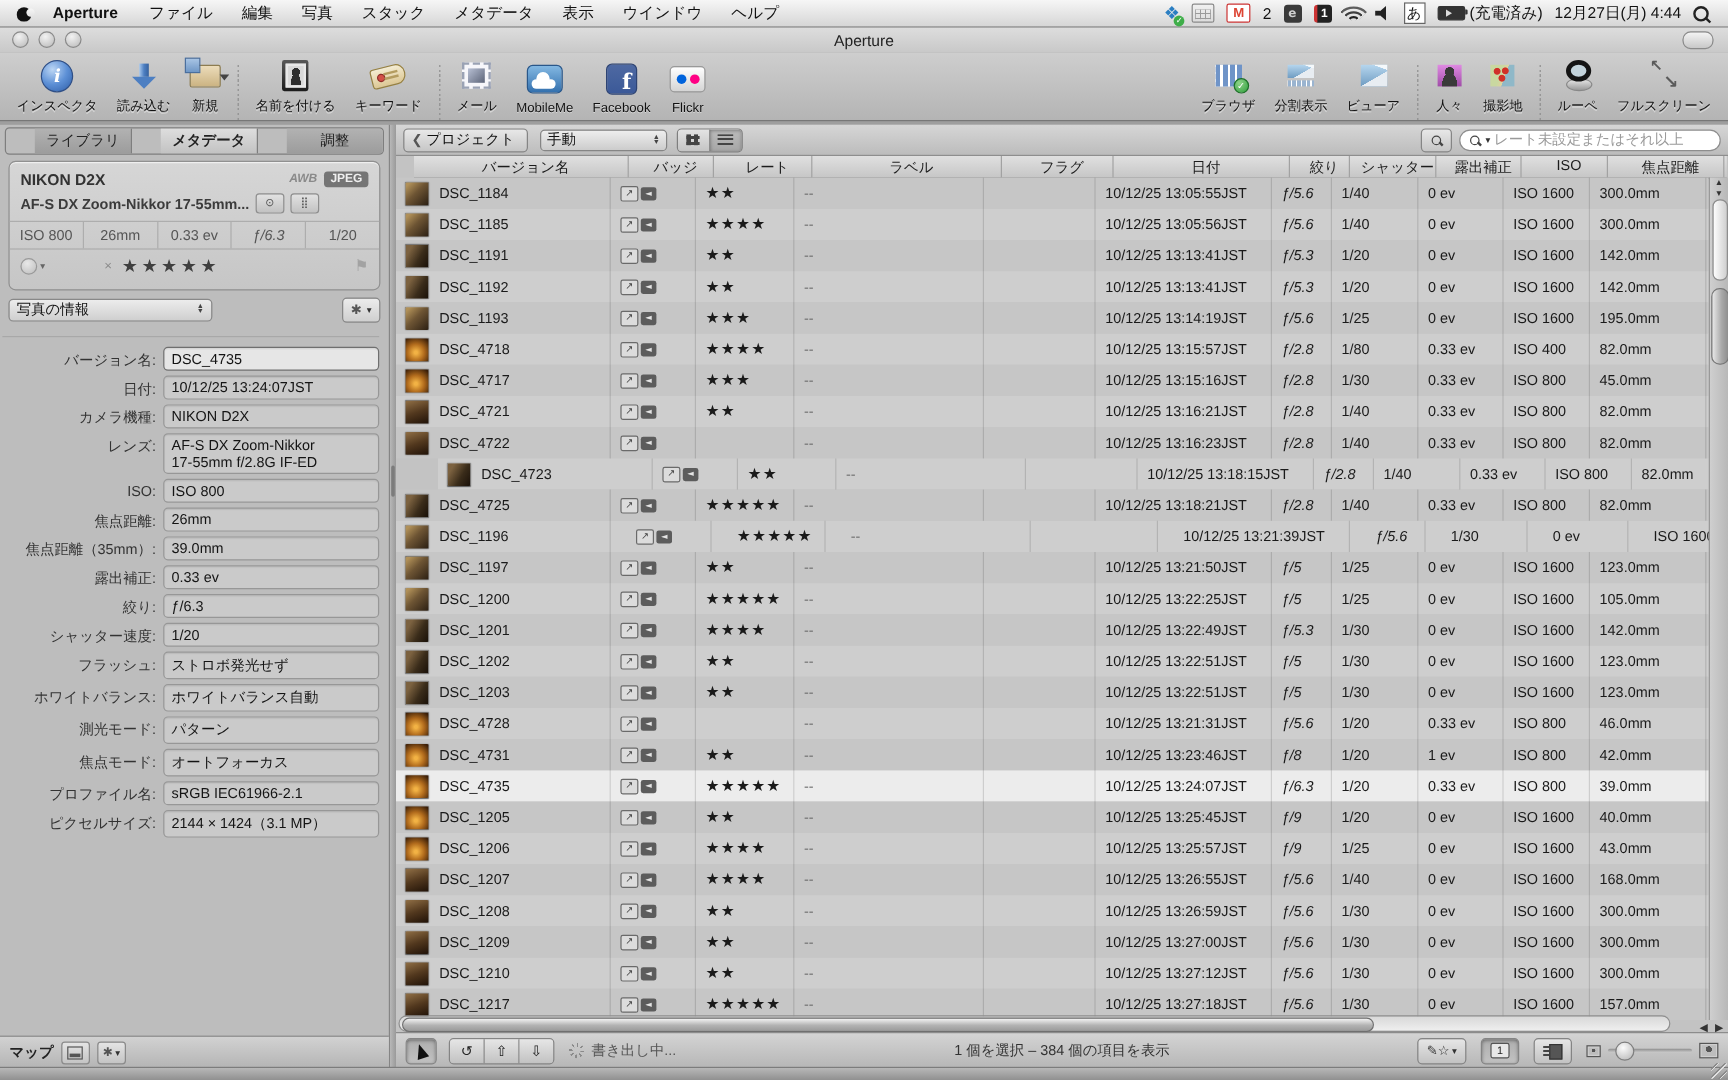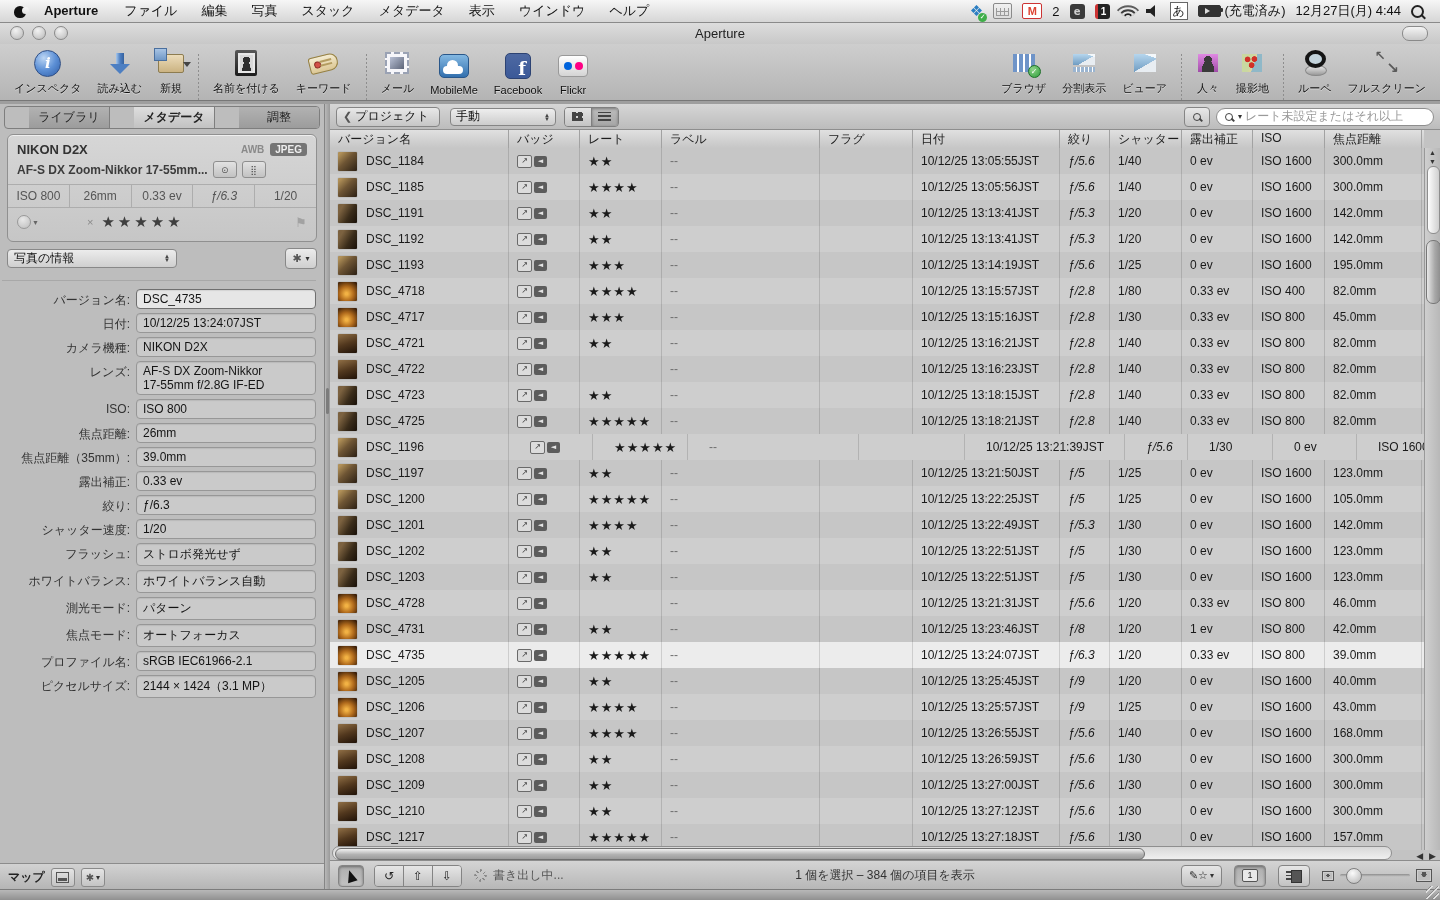--- a/index.html
+++ b/index.html
@@ -111,21 +111,21 @@
   #sidebar{position:absolute;top:104px;left:0;width:324px;height:786px;background:#bdbdbd;border-right:1px solid #858585;}
   #tabs{position:absolute;top:2px;left:4px;right:4px;height:21px;display:flex;border:1px solid #7e7e7e;border-radius:4px;overflow:hidden;}
   .tab{flex:1;display:flex;align-items:center;justify-content:center;font-size:12px;color:#222;
     background:linear-gradient(#b2b2b2,#9c9c9c);border-right:1px solid #7e7e7e;margin-left:24px;}
   .tab:last-child{border-right:none;}
   .tab.active{background:linear-gradient(#dedede,#c2c2c2);font-weight:bold;}
   #cam-panel{position:absolute;top:30px;left:7px;right:7px;height:106px;background:linear-gradient(#d6d6d6,#c6c6c6);
     border:1px solid #909090;border-radius:6px;box-shadow:inset 0 1px 0 rgba(255,255,255,.6);}
   .cam-row1{display:flex;align-items:center;padding:7px 9px 0;}
   .cam-model{font-weight:bold;font-size:13px;color:#333;}
-  .cam-awb{margin-left:auto;font-weight:bold;font-size:10px;color:#8a8a8a;}
+  .cam-awb{margin-left:auto;font-weight:bold;font-size:10px;color:#8a8a8a;font-style:italic;}
   .cam-jpeg{margin-left:6px;background:#757575;color:#efefef;font-weight:bold;font-size:10px;padding:1px 5px;border-radius:3px;}
   .cam-row2{display:flex;align-items:center;padding:4px 9px 0;}
   .cam-lens{font-weight:bold;font-size:12px;color:#3c3c3c;white-space:nowrap;overflow:hidden;}
   .mini-btn{margin-left:5px;width:22px;height:15px;border:1px solid #8e8e8e;border-radius:3px;background:linear-gradient(#e2e2e2,#c2c2c2);
     display:flex;align-items:center;justify-content:center;font-size:9px;color:#555;font-family:"DejaVu Sans",sans-serif;flex:none;}
   .cam-stats{display:flex;margin-top:6px;border-top:1px solid #adadad;border-bottom:1px solid #adadad;}
   .cam-stats span{flex:1;text-align:center;font-size:12px;color:#555;padding:4px 0;border-left:1px solid #adadad;white-space:nowrap;}
   .cam-stats span:first-child{border-left:none;}
   .cam-row4{display:flex;align-items:center;padding:5px 9px 0;}
   .rate-circle{width:12px;height:12px;border-radius:50%;border:1px solid #999;background:radial-gradient(circle at 40% 30%,#e8e8e8,#bdbdbd);}
@@ -171,22 +171,22 @@
   .grid-ico{width:11px;height:9px;background:repeating-linear-gradient(90deg,#444 0 4px,transparent 4px 6px),repeating-linear-gradient(0deg,#444 0 3px,transparent 3px 5px);}
   .list-ico{width:13px;height:9px;background:repeating-linear-gradient(0deg,#444 0 2px,transparent 2px 4px);}
   #scope-btn{margin-left:auto;width:24px;height:18px;border:1px solid #858585;border-radius:4px;background:linear-gradient(#e8e8e8,#c6c6c6);
     display:flex;align-items:center;justify-content:center;}
   .mag-s{width:6px;height:6px;border:1.5px solid #444;border-radius:50%;position:relative;display:inline-block;}
   .mag-s::after{content:"";position:absolute;width:4px;height:1.5px;background:#444;right:-3px;bottom:-1px;transform:rotate(45deg);}
   #search-field{margin-left:6px;width:218px;height:18px;border:1px solid #8e8e8e;border-radius:10px;background:#fff;
     display:flex;align-items:center;padding:0 8px;box-sizing:border-box;gap:3px;}
   #search-ph{font-size:12px;color:#9a9a9a;white-space:nowrap;overflow:hidden;}
   
-  #thead{position:absolute;top:26px;left:0;width:1094px;height:18px;background:linear-gradient(#e0e0e0,#c6c6c6);
-    border-bottom:1px solid #8a8a8a;display:grid;}
+  #thead{position:absolute;top:26px;left:15px;width:1094px;height:18px;background:linear-gradient(#e0e0e0,#c6c6c6);
+    border-bottom:1px solid #8a8a8a;display:grid;text-align:center;}
   .th{font-size:12px;color:#1c1c1c;padding:1px 0 0 8px;border-right:1px solid #a2a2a2;white-space:nowrap;overflow:hidden;box-sizing:border-box;}
   #rows{position:absolute;top:44px;left:0;width:1094px;height:702px;overflow:hidden;}
   .row{display:grid;height:26px;align-items:center;}
   .row.odd{background:#c6c6c6;}
   .row.even{background:#cecece;}
   .row.selected{background:#ececec;}
   .cell{font-size:12px;color:#1a1a1a;padding-left:8px;border-right:1px solid rgba(0,0,0,.13);height:26px;display:flex;align-items:center;box-sizing:border-box;overflow:hidden;white-space:nowrap;}
   .thumb{width:19px;height:19px;flex:none;margin-right:9px;border-radius:1px;box-shadow:0 0 1px rgba(0,0,0,.6);}
   .t1{background:linear-gradient(135deg,#a8straight 0,#000);} 
   .thumb.t1{background:linear-gradient(135deg,#b09058 10%,#6e5534 45%,#2c2014);}
@@ -792,21 +792,21 @@
         <div class="cell"></div>
         <div class="cell">10/12/25 13:16:23JST</div>
         <div class="cell">
           <span class="ap">ƒ/2.8</span>
         </div>
         <div class="cell">1/40</div>
         <div class="cell">0.33 ev</div>
         <div class="cell">ISO 800</div>
         <div class="cell">82.0mm</div>
       </div>
-      <div class="row even" style="grid-template-columns: 179px 71px 82px 158px 93px 147px 50px 72px 71px 72px 97px;">
+      <div class="row even" style="grid-template-columns: 179px 71px 82px 158px 93px 147px 50px 72px 71px 72px 97px; margin-left: 35px;">
         <div class="cell">
           <span class="thumb t3"></span>
           <span>DSC_4723</span>
         </div>
         <div class="cell">
           <span class="badge-a">↗</span>
           <span class="badge-b">◄</span>
         </div>
         <div class="cell">
           <span class="stars">★★</span>

